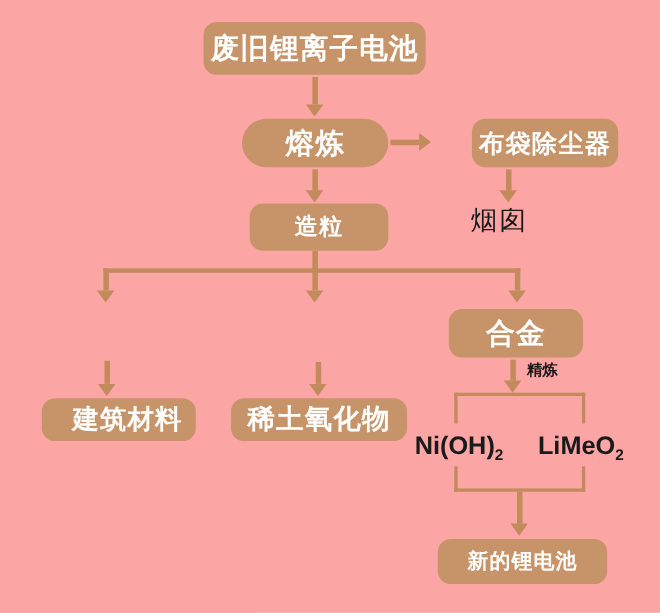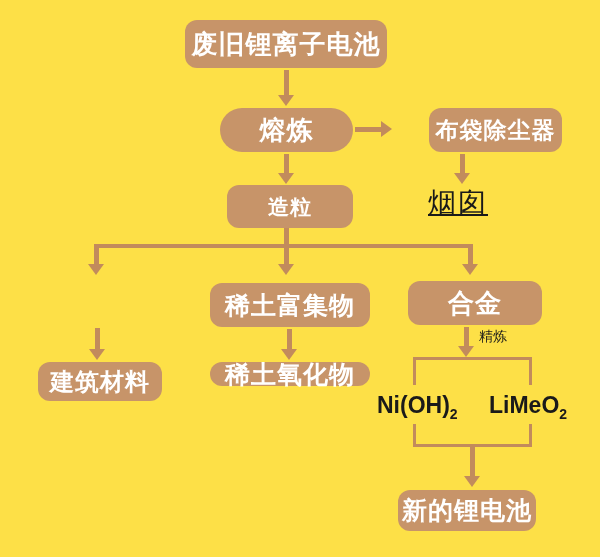--- a/index.html
+++ b/index.html
@@ -3,21 +3,21 @@
 <meta charset="utf-8">
 <style>
   :root{
     --box:#C79469;
     --line:#C28B5C;
     --boxtext:#FFFFFF;
     --plain:#1A1A1A;
   }
   html,body{margin:0;padding:0;}
   body{background:#ffffff;font-family:"Liberation Sans","DejaVu Sans",sans-serif;}
-  .canvas{position:relative;width:600px;height:557px;background:#fde047;overflow:hidden;}
+  .canvas{position:relative;width:600px;height:557px;background:#fca5a5;overflow:hidden;}
   .node{
     position:absolute;
     background:var(--box);
     color:var(--boxtext);
     border-radius:12px;
     display:flex;align-items:center;justify-content:center;
     font-weight:bold;
     letter-spacing:1px;
     line-height:1;
   }
@@ -61,21 +61,21 @@
       <div class="head"></div>
   </div>
 
   <div class="node" style="left:393px;top:108px;width:133px;height:44px;font-size:23px;margin-left:36px;">布袋除尘器</div>
 
   <div class="varrow" style="left:454px;top:154px;height:30px;">
     <div class="stem"></div>
       <div class="head"></div>
   </div>
 
-  <div class="plain" style="left:428px;top:189px;font-size:28px;letter-spacing:2px;text-decoration:underline;">烟囱</div>
+  <div class="plain" style="left:428px;top:189px;font-size:24px;letter-spacing:2px;">烟囱</div>
 
   <div class="varrow" style="left:278px;top:154px;height:30px;">
     <div class="stem"></div>
       <div class="head"></div>
   </div>
 
   <div class="node" style="left:227px;top:185px;width:126px;height:43px;font-size:21px;">造粒</div>
 
   <div class="cline" style="left:94px;top:244px;width:379px;height:4px;"></div>
   <div class="varrow" style="left:88px;top:244px;height:31px;">
@@ -85,56 +85,55 @@
   <div class="varrow" style="left:278px;top:228px;height:47px;">
     <div class="stem"></div>
       <div class="head"></div>
   </div>
   <div class="varrow" style="left:462px;top:244px;height:31px;">
     <div class="stem"></div>
       <div class="head"></div>
   </div>
 
 
-  <div class="node" style="left:210px;top:283px;width:160px;height:44px;font-size:25px;">稀土富集物</div>
 
-  <div class="node" style="left:408px;top:281px;width:134px;height:44px;font-size:26px;">合金</div>
+  <div class="node" style="left:408px;top:281px;width:122px;height:44px;font-size:26px;">合金</div>
 
   <div class="varrow" style="left:89px;top:328px;height:32px;">
     <div class="stem"></div>
       <div class="head"></div>
   </div>
   <div class="varrow" style="left:281px;top:329px;height:31px;">
     <div class="stem"></div>
       <div class="head"></div>
   </div>
   <div class="varrow" style="left:458px;top:327px;height:30px;">
     <div class="stem"></div>
       <div class="head"></div>
   </div>
-  <div class="plain" style="left:479px;top:329px;font-size:14px;font-weight:normal;">精炼</div>
+  <div class="plain" style="left:479px;top:329px;font-size:14px;font-weight:bold;">精炼</div>
 
-  <div class="node" style="left:38px;top:362px;width:124px;height:39px;font-size:24px;">建筑材料</div>
+  <div class="node" style="left:38px;top:362px;width:124px;height:39px;font-size:24px;padding-left:16px;">建筑材料</div>
 
-  <div class="node" style="left:210px;top:362px;width:160px;height:24px;font-size:25px;">稀土氧化物</div>
+  <div class="node" style="left:210px;top:362px;width:160px;height:39px;font-size:25px;">稀土氧化物</div>
 
   <div class="bline" style="left:413px;top:357px;width:119px;height:3px;"></div>
   <div class="bline" style="left:413px;top:357px;width:3px;height:28px;"></div>
   <div class="bline" style="left:413px;top:424px;width:3px;height:23px;"></div>
   <div class="bline" style="left:529px;top:357px;width:3px;height:28px;"></div>
   <div class="bline" style="left:529px;top:424px;width:3px;height:23px;"></div>
   <div class="bline" style="left:413px;top:444px;width:119px;height:3px;"></div>
 
   <div class="formula" style="left:377px;top:392px;">
     <span>Ni(OH)</span><sub>2</sub>
   </div>
   <div class="formula" style="left:489px;top:392px;text-align:right;">
     <span>LiMeO</span><sub>2</sub>
   </div>
 
   <div class="varrow" style="left:464px;top:447px;height:40px;">
     <div class="stem"></div>
       <div class="head"></div>
   </div>
 
-  <div class="node" style="left:398px;top:490px;width:138px;height:41px;font-size:25px;">新的锂电池</div>
+  <div class="node" style="left:398px;top:490px;width:154px;height:41px;font-size:19px;">新的锂电池</div>
 
 </div>
 
 </body></html>

